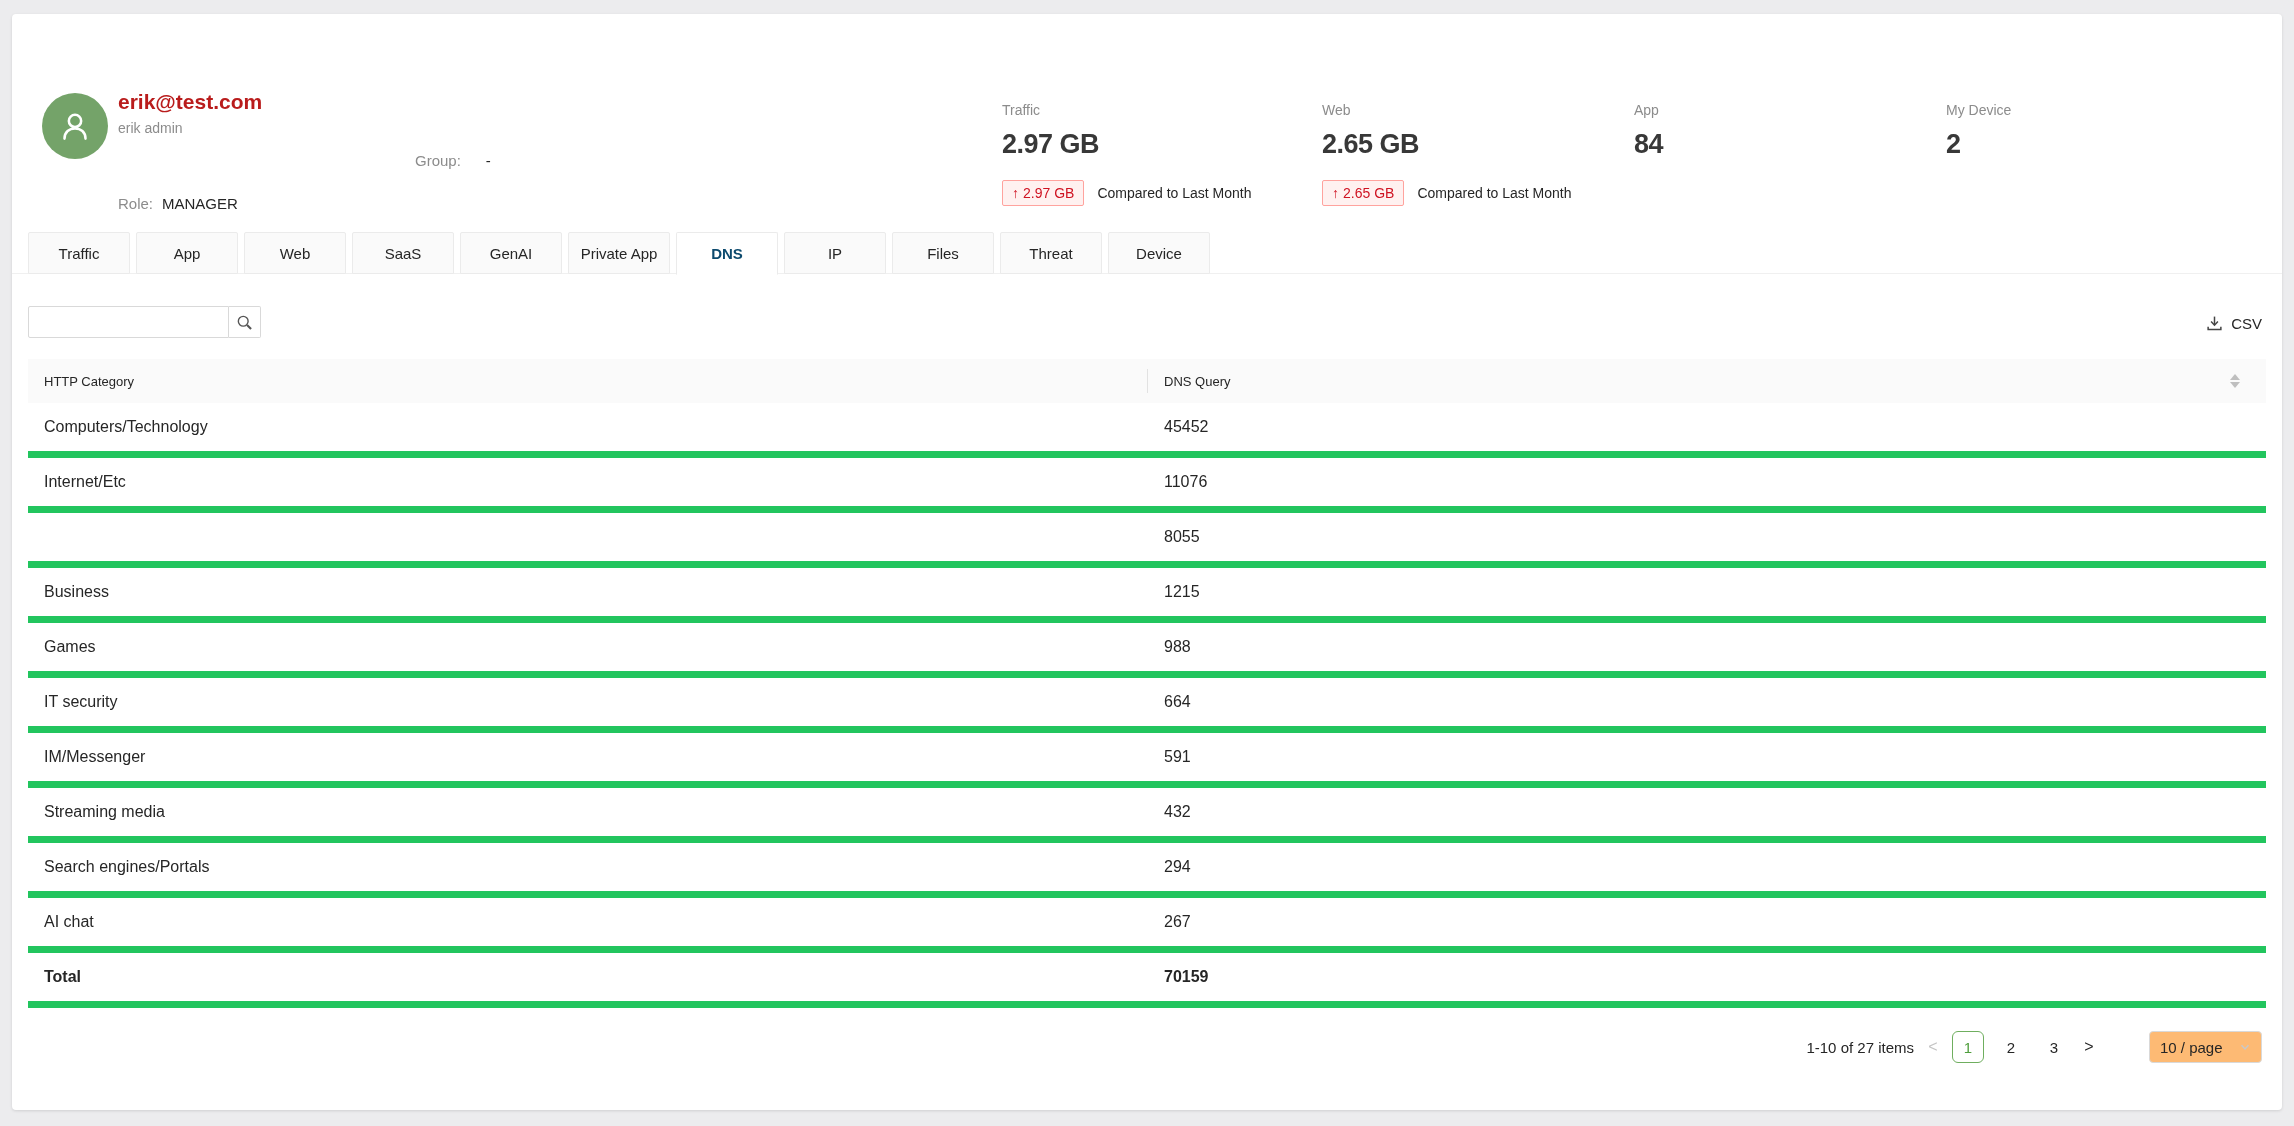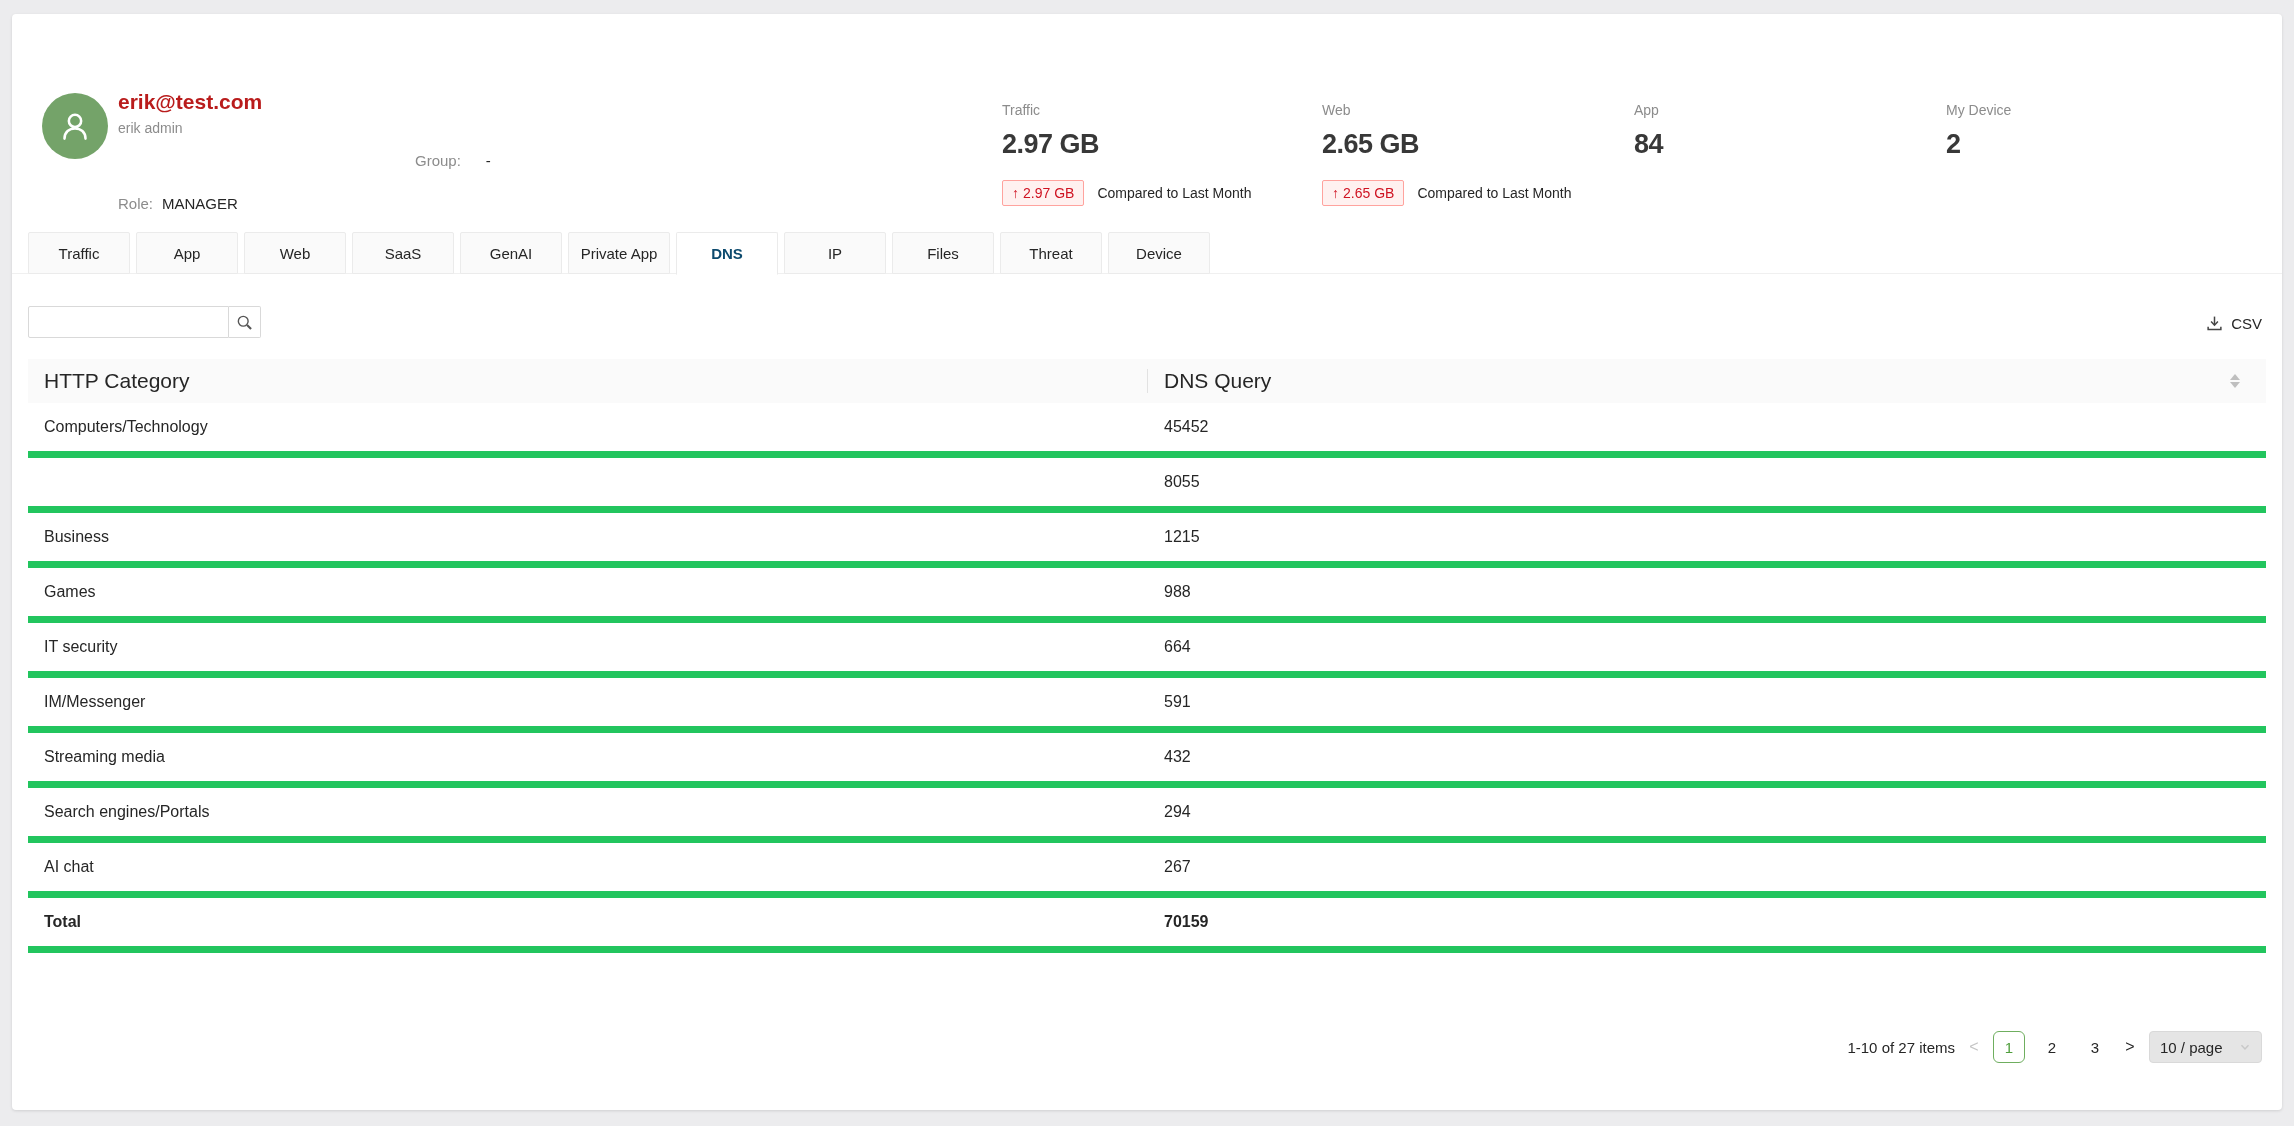--- a/index.html
+++ b/index.html
@@ -70,21 +70,21 @@
   .csv-btn {
     position:absolute; right:20px; top:297px; height:24px;
     display:flex; align-items:center; gap:8px;
     font-size:15px; color:#262626; cursor:pointer;
   }
 
   
   .table { position:absolute; left:16px; right:16px; top:345px; }
   .thead {
     height:44px; background:#fafafa; position:relative;
-    display:flex; align-items:center; font-size:21px; color:#262626;
+    display:flex; align-items:center; font-size:13px; color:#262626;
   }
   .thead::before {
     content:""; position:absolute; left:1119px; top:10px; width:1px; height:24px; background:#e2e2e2;
   }
   .th-cat { padding-left:16px; }
   .th-query { position:absolute; left:1136px; cursor:pointer; }
   .sorter { position:absolute; right:26px; top:50%; transform:translateY(-50%); display:flex; flex-direction:column; gap:2px; cursor:pointer; }
   .caret-up    { width:0; height:0; border-left:5px solid transparent; border-right:5px solid transparent; border-bottom:6px solid #bfbfbf; }
   .caret-down  { width:0; height:0; border-left:5px solid transparent; border-right:5px solid transparent; border-top:6px solid #bfbfbf; }
   .row {
@@ -103,23 +103,23 @@
   .pg-arrow { width:20px; text-align:center; cursor:pointer; font-size:16px; }
   .pg-prev { color:#c4c4c4; }
   .pg-next { color:#262626; }
   .pages { display:flex; align-items:center; gap:11px; }
   .page {
     min-width:32px; height:32px; display:flex; align-items:center; justify-content:center;
     border-radius:6px; cursor:pointer; border:1px solid transparent;
   }
   .page.active { border-color:#6fae5f; color:#4f9e3c; }
   .page-size {
-    width:113px; height:32px; border:1px solid #d9d9d9; border-radius:4px; background:#e5e5e5;
+    width:113px; height:32px; border:1px solid #d9d9d9; border-radius:4px; background:#fdba74;
     display:flex; align-items:center; justify-content:space-between;
-    padding:0 10px; cursor:pointer; font-size:15px;
+    padding:0 10px; cursor:pointer; font-size:15px;margin-left:41px;
   }
 </style>
 </head>
 <body>
 
 <div class="card">
 
   <div class="avatar">
     <span style="display:flex;">
       <svg width="36" height="36" viewBox="0 0 24 24" fill="none" stroke="#ffffff" stroke-width="1.7" stroke-linecap="round">
@@ -216,20 +216,24 @@
         <span class="caret-up"></span>
         <span class="caret-down"></span>
       </span>
     </div>
 
     <div class="row">
       <span class="c-cat">Computers/Technology</span>
       <span class="c-val">45452</span>
     </div>
     <div class="row">
+      <span class="c-cat">Internet/Etc</span>
+      <span class="c-val">11076</span>
+    </div>
+    <div class="row">
       <span class="c-cat"></span>
       <span class="c-val">8055</span>
     </div>
     <div class="row">
       <span class="c-cat">Business</span>
       <span class="c-val">1215</span>
     </div>
     <div class="row">
       <span class="c-cat">Games</span>
       <span class="c-val">988</span>

